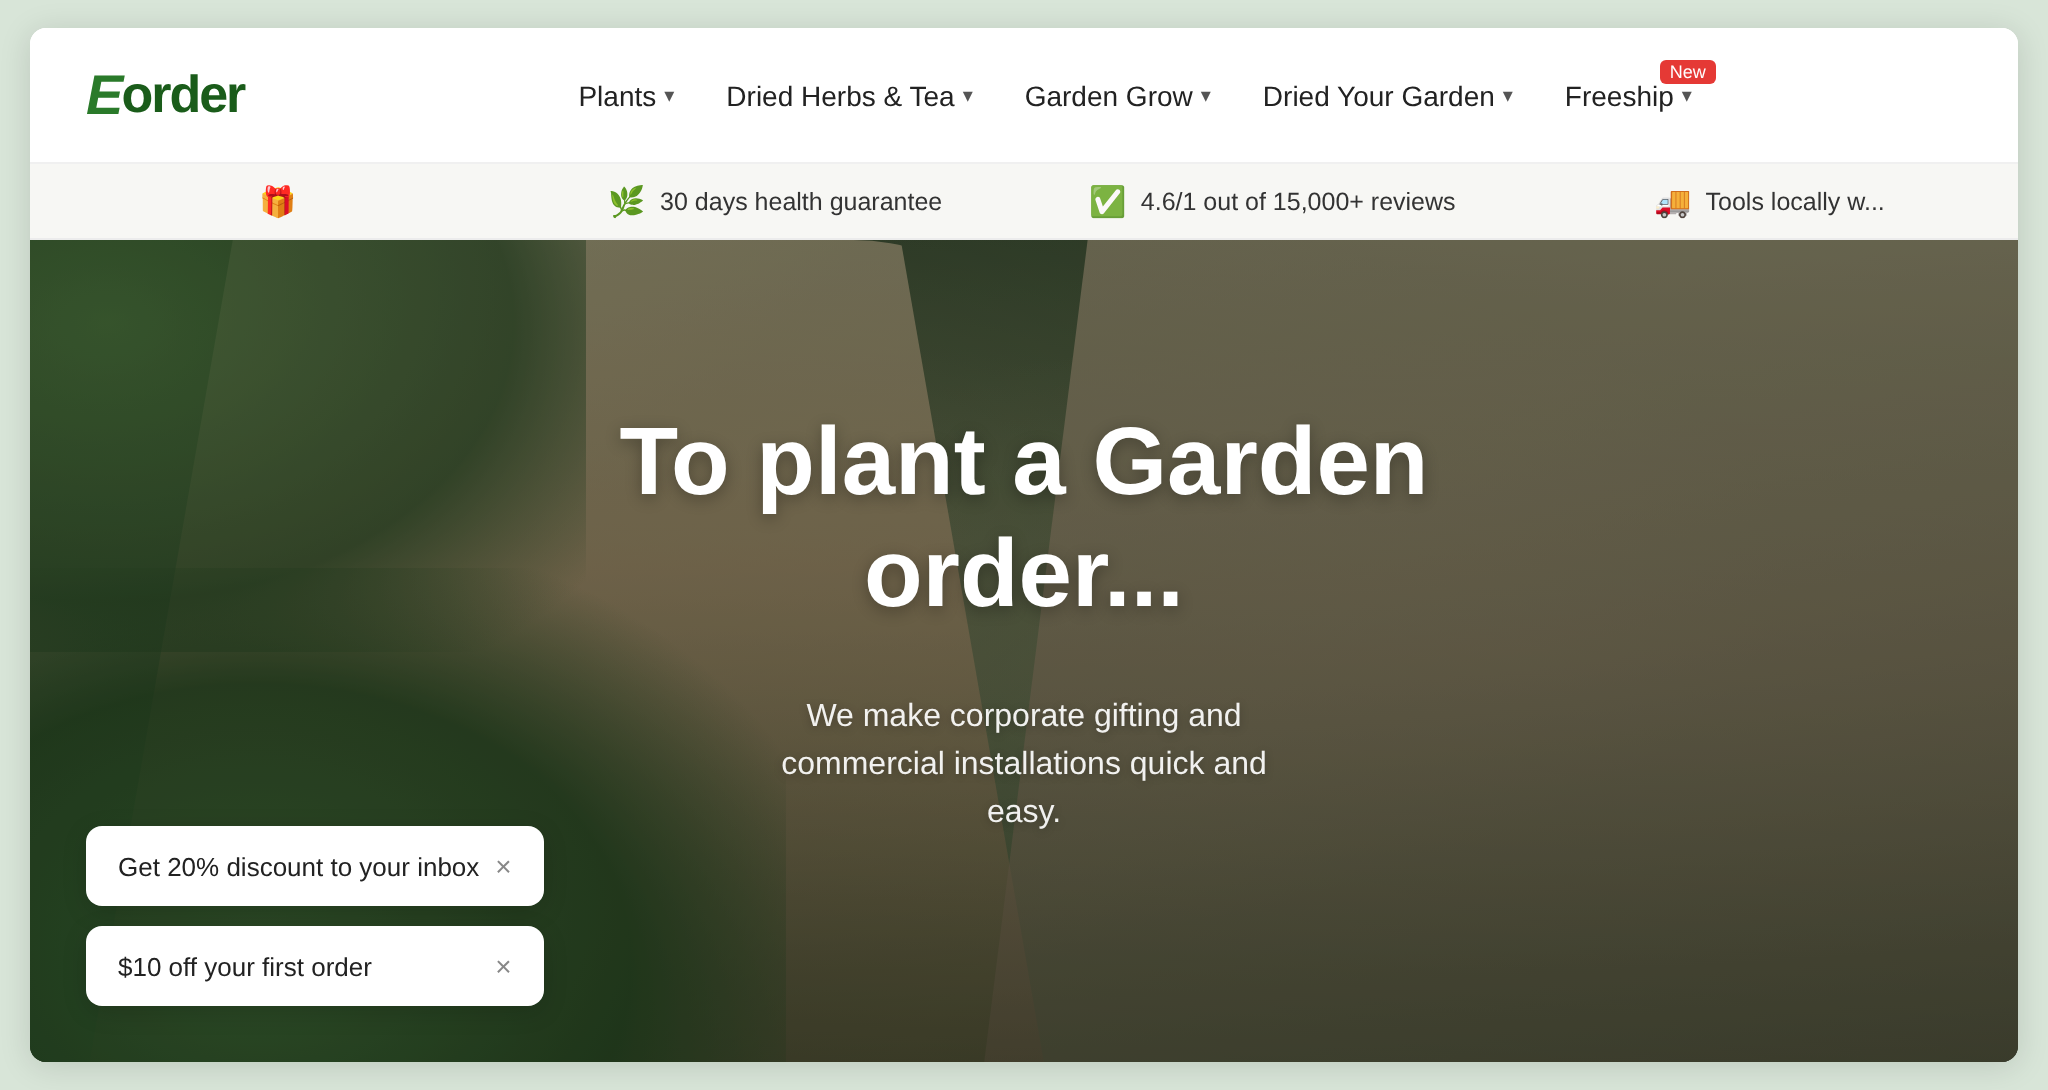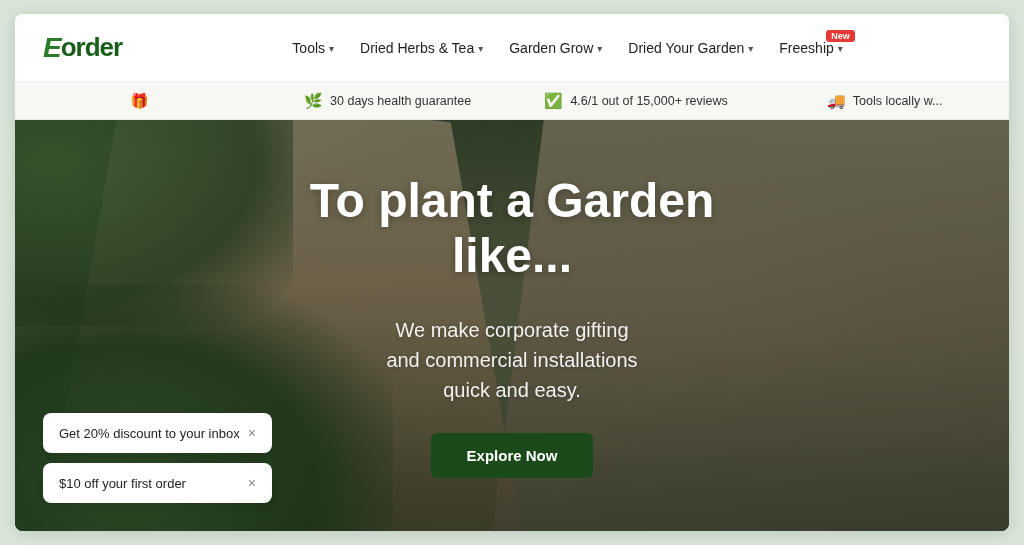--- a/index.html
+++ b/index.html
@@ -72,21 +72,21 @@
     .chevron {
       font-size: 10px;
       color: #555;
       margin-top: 1px;
     }
 
     .nav-badge {
       background: #e53935;
       color: #fff;
       font-size: 9px;
-      font-weight: 700;
+      font-weight: 400;
       padding: 1px 5px;
       border-radius: 3px;
       position: absolute;
       top: -4px;
       right: -2px;
     }
 
     
     .promo-bar {
       background: #f7f7f4;
@@ -211,21 +211,21 @@
     .hero-title {
       font-size: 48px;
       font-weight: 700;
       color: #fff;
       line-height: 1.15;
       text-shadow: 0 2px 8px rgba(0,0,0,0.3);
       margin-bottom: 32px;
     }
 
     .hero-subtitle {
-      font-size: 20px;
+      font-size: 16px;
       color: rgba(255,255,255,0.92);
       max-width: 260px;
       line-height: 1.5;
       margin-bottom: 28px;
       text-shadow: 0 1px 4px rgba(0,0,0,0.25);
     }
 
     .hero-cta {
       background: #1a4a1a;
       color: #fff;
@@ -279,21 +279,21 @@
 <div class="outer-wrapper">
 
   <nav class="navbar">
     <div class="logo">
       <span class="logo-e">E</span>
       <span>order</span>
     </div>
 
     <div class="nav-links">
       <div class="nav-item">
-        <span>Tools</span>
+        <span>Plants</span>
         <span class="chevron">▾</span>
       </div>
       <div class="nav-item">
         <span>Dried Herbs &amp; Tea</span>
         <span class="chevron">▾</span>
       </div>
       <div class="nav-item">
         <span>Garden Grow</span>
         <span class="chevron">▾</span>
       </div>
@@ -333,24 +333,23 @@
     </div>
     <div class="person-left"></div>
     <div class="person-right"></div>
     <div class="foliage"></div>
     <div class="foliage-top"></div>
     <div class="hero-overlay"></div>
 
     <div class="hero-content">
       <h1 class="hero-title">
         <span>To plant a Garden</span><br>
-        <span>like...</span>
+        <span>order...</span>
       </h1>
       <p class="hero-subtitle">We make corporate gifting and commercial installations quick and easy.</p>
-      <button class="hero-cta">Explore Now</button>
     </div>
 
     <div class="popup-cards">
       <div class="popup-card">
         <span class="popup-card-text">Get 20% discount to your inbox</span>
         <span class="popup-close">×</span>
       </div>
       <div class="popup-card">
         <span class="popup-card-text">$10 off your first order</span>
         <span class="popup-close">×</span>

